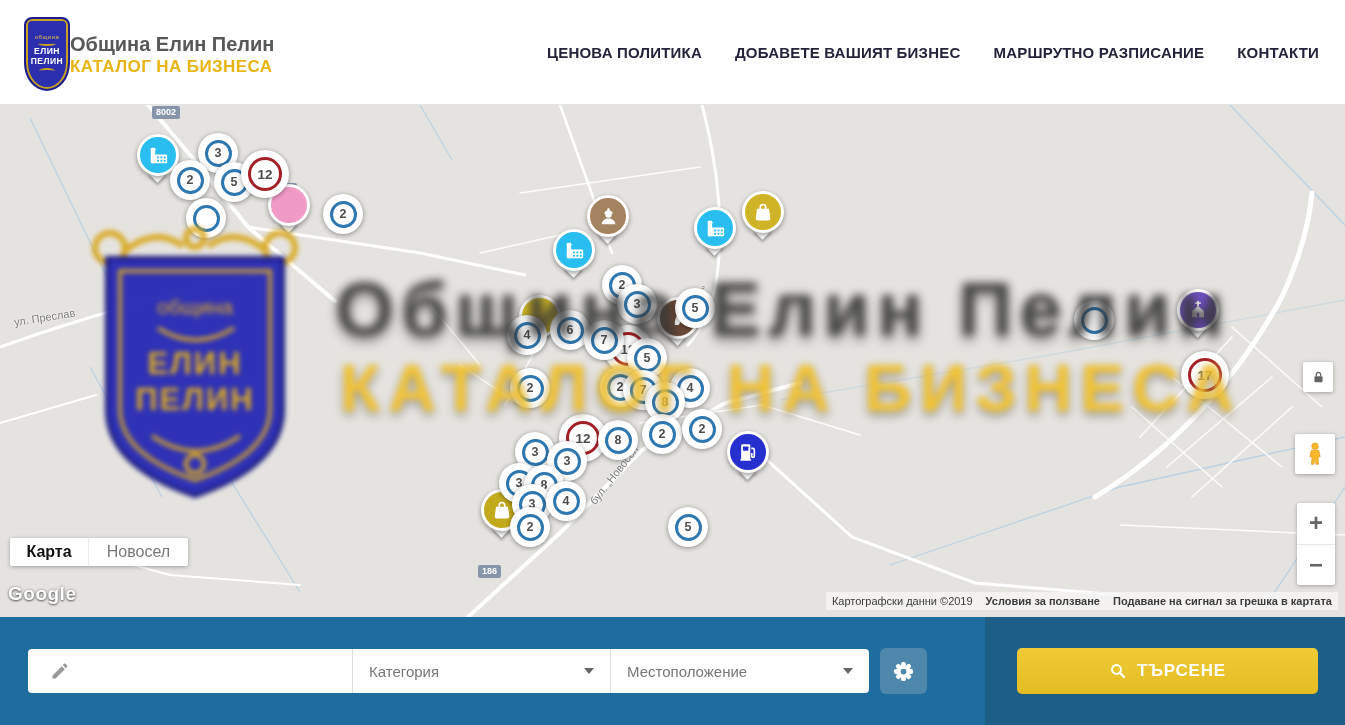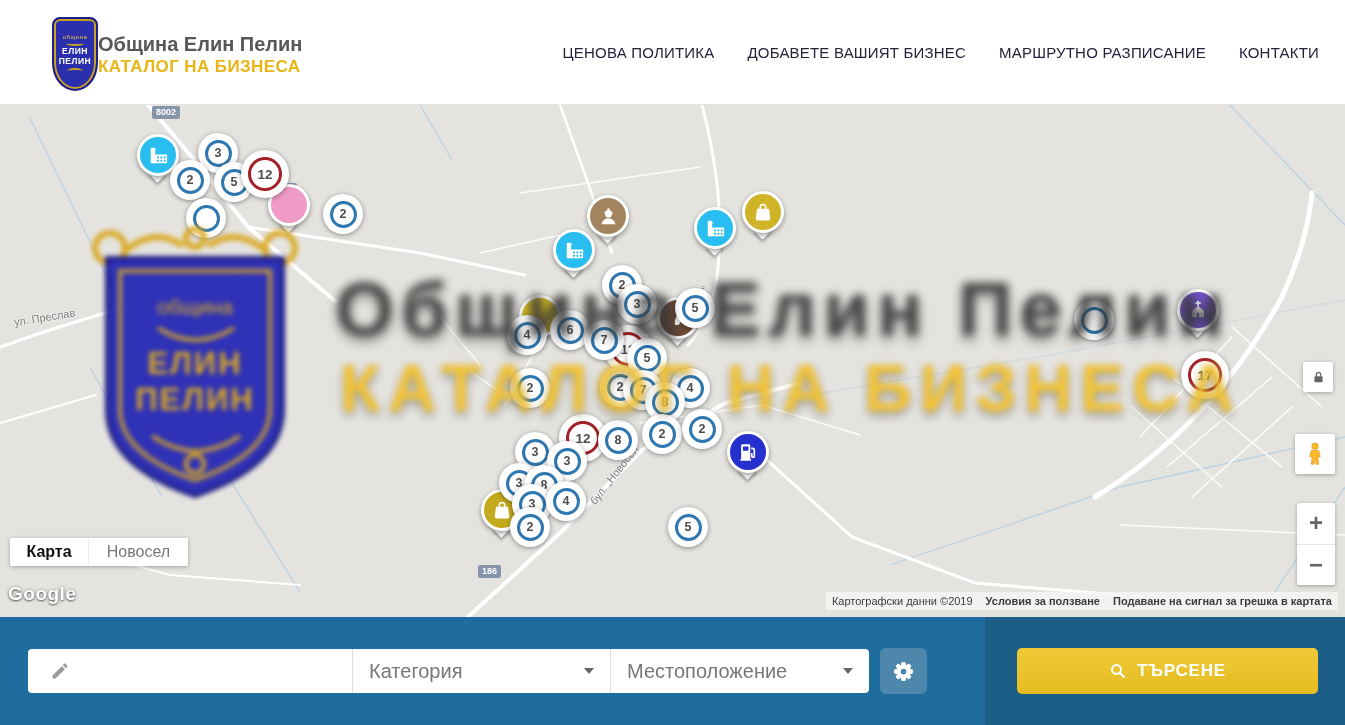--- a/index.html
+++ b/index.html
@@ -7,30 +7,30 @@
   body { font-family:"Liberation Sans", sans-serif; background:#fff; }
   #app { position:relative; width:1345px; height:725px; overflow:hidden; }
 
   
   #header { position:absolute; left:0; top:0; width:1345px; height:105px; background:#fff;
             border-bottom:1px solid #e4e4e4; z-index:60; }
   #logo { position:absolute; left:24px; top:17px; display:flex; align-items:center; cursor:pointer; }
   .mini-shield { width:46px; height:74px; background:#2b2fae; border:2px solid #1d1d90;
                  border-radius:8px 8px 50% 50% / 8px 8px 38% 38%; position:relative;
                  box-shadow:inset 0 0 0 2px #c9a21f; display:flex; flex-direction:column;
-                 align-items:center; justify-content:center; overflow:hidden;margin-left:28px; }
+                 align-items:center; justify-content:center; overflow:hidden; }
   .mini-shield .ms-top { font-size:6px; color:#e6c14a; letter-spacing:.5px; line-height:7px; }
   .mini-shield .ms-orn { width:18px; height:5px; border-bottom:2px solid #c9a21f; border-radius:50%; }
   .mini-shield .ms-line { font-size:8.5px; font-weight:bold; color:#fff; line-height:10px; letter-spacing:.5px; }
   .mini-shield .ms-orn2 { width:16px; height:6px; border-top:2px solid #c9a21f; border-radius:50%; margin-top:2px;}
   #logo-text { }
   #logo-title { font-size:20px; font-weight:bold; color:#57585a; line-height:24px; }
   #logo-subtitle { font-size:17px; font-weight:bold; color:#e9b514; letter-spacing:.4px; line-height:21px; }
   #nav { position:absolute; right:26px; top:0; height:105px; display:flex; align-items:center; gap:33px; }
-  .nav-item { font-size:15px; font-weight:normal; color:#23233c; letter-spacing:.2px; cursor:pointer;
+  .nav-item { font-size:15px; font-weight:bold; color:#23233c; letter-spacing:.2px; cursor:pointer;
               white-space:nowrap; text-decoration:none; }
 
   
   #map { position:absolute; left:0; top:105px; width:1345px; height:512px; background:#e5e3df; overflow:hidden; }
   #roads { position:absolute; left:0; top:0; z-index:1; }
   .street-label { position:absolute; font-size:11px; color:#7b7b7b; white-space:nowrap; z-index:2;
                   text-shadow:0 0 2px #fff, 0 0 2px #fff; }
   .road-badge { position:absolute; background:#8795aa; color:#fff; font-size:9px; font-weight:bold;
                 border-radius:2px; padding:1px 4px; line-height:11px; z-index:2; min-width:10px; min-height:12px; text-align:center; }
 
@@ -93,21 +93,21 @@
   #search-bar-right { position:absolute; right:0; top:0; width:360px; height:108px; background:#1d5e86; }
   #input-group { position:absolute; left:28px; top:32px; width:841px; height:44px; background:#fff;
                  border-radius:4px; display:flex; align-items:stretch; }
   .ig-section { display:flex; align-items:center; cursor:pointer; }
   #kw-section { width:325px; border-right:1px solid #ddd; padding-left:22px; }
   #kw-input { border:none; outline:none; font-size:15px; color:#555; width:240px; margin-left:14px;
               font-family:"Liberation Sans", sans-serif; background:transparent; }
   #kw-input::placeholder { color:#9b9b9b; opacity:1; }
   #cat-section { width:258px; border-right:1px solid #ddd; padding:0 16px; justify-content:space-between; }
   #loc-section { flex:1; padding:0 16px; justify-content:space-between; }
-  .select-value { font-size:20px; color:#777; }
+  .select-value { font-size:15px; color:#777; }
   #gear-btn { position:absolute; left:880px; top:31px; width:47px; height:46px; background:#4e87ac;
               border-radius:6px; display:flex; align-items:center; justify-content:center; cursor:pointer; }
   #search-btn { position:absolute; left:1017px; top:31px; width:301px; height:46px;
                 background:linear-gradient(#f0cb37,#e4bc22); border:none; border-radius:5px;
                 display:flex; align-items:center; justify-content:center; gap:10px; cursor:pointer; }
   #search-btn span { font-size:17px; font-weight:bold; color:#fff; letter-spacing:.8px;
                      font-family:"Liberation Sans", sans-serif; }
 </style>
 </head>
 <body>

